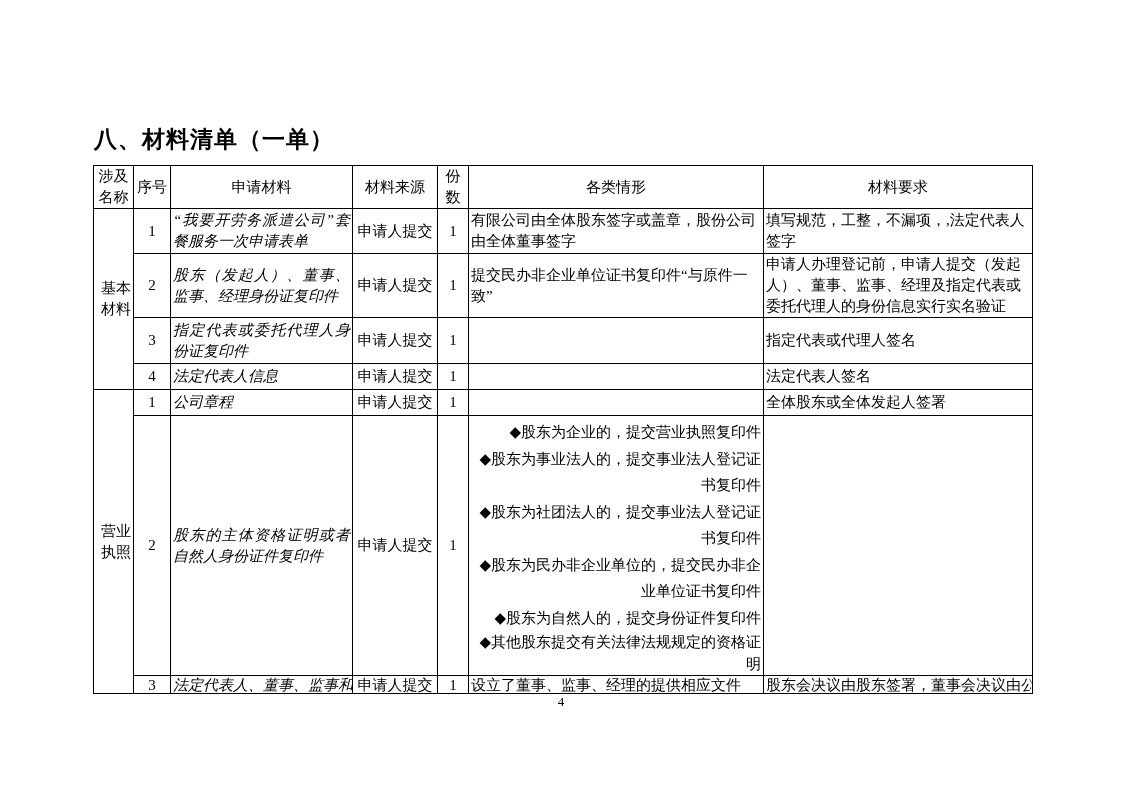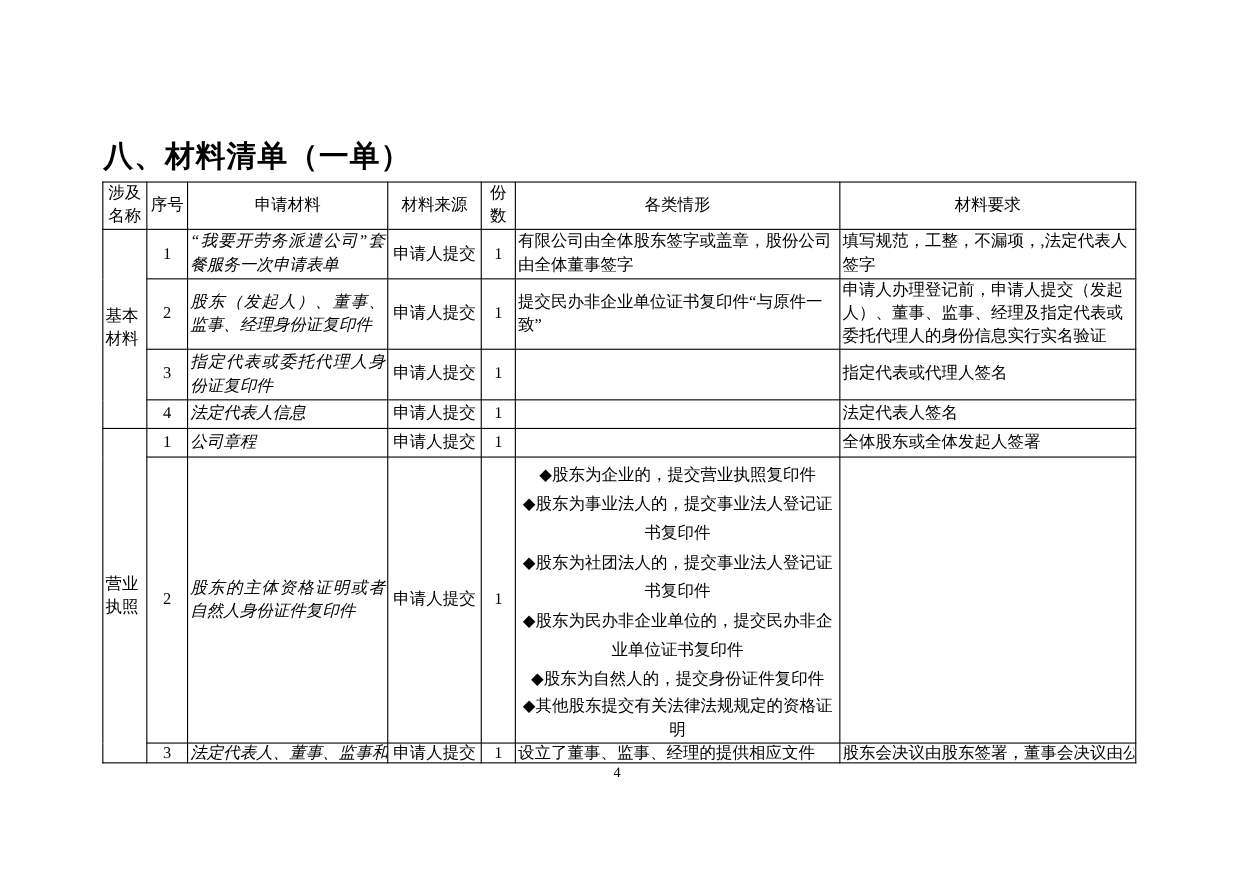--- a/index.html
+++ b/index.html
@@ -4,21 +4,21 @@
 <style>
   html,body{margin:0;padding:0;}
   body{
     width:1122px;height:793px;background:#ffffff;color:#000;
     font-family:"Liberation Serif","DejaVu Serif",serif;
     position:relative;overflow:hidden;
   }
   .doc-title{
     position:absolute;left:94px;top:124px;margin:0;
     font-family:"Liberation Sans","DejaVu Sans",sans-serif;
-    font-weight:bold;font-size:27px;letter-spacing:1px;
+    font-weight:bold;font-size:23px;letter-spacing:1px;
     color:#000;white-space:nowrap;
   }
   table.materials-table{
     position:absolute;left:93px;top:165px;
     border-collapse:collapse;table-layout:fixed;width:939px;
     background:#fff;
   }
   .materials-table td,.materials-table th{
     border:1px solid #000;
     font-size:15px;font-weight:normal;
@@ -28,26 +28,26 @@
   }
   .materials-table th{text-align:center;}
   .hrow{height:40px;margin-left:48px;}
   .r1{height:45px;}
   .r2{height:60px;}
   .r3{height:46px;}
   .r4{height:26px;}
   .r5{height:26px;}
   .r6{height:234px;}
   .r7{height:18px;}
-  .cat{text-align:left;line-height:22px;}
+  .cat{text-align:right;line-height:22px;}
   .idx,.src,.cps{text-align:center;}
   .mat{text-align:justify;text-justify:inter-ideograph;padding:0 3px;font-style:italic;}
   .sit,.req{text-align:left;padding:0 2px;border-radius:12px;}
   .r6 .sit{vertical-align:top;padding-top:3px;}
-  .bullet{line-height:26.5px;text-align:center;}
+  .bullet{line-height:26.5px;text-align:right;}
   .bullet.tight{line-height:22px;}
   .r7 td{line-height:16px;}
   .r7 .mat,.r7 .sit,.r7 .req{white-space:nowrap;text-align:left;}
   .page-number{
     position:absolute;left:0;top:694px;width:1122px;
     text-align:center;font-size:13px;color:#000;
   }
 </style>
 </head>
 <body>

